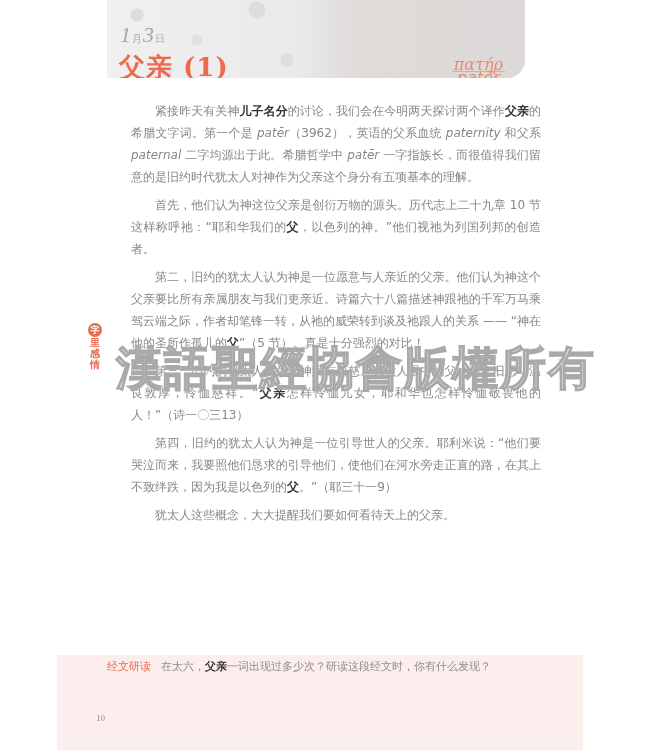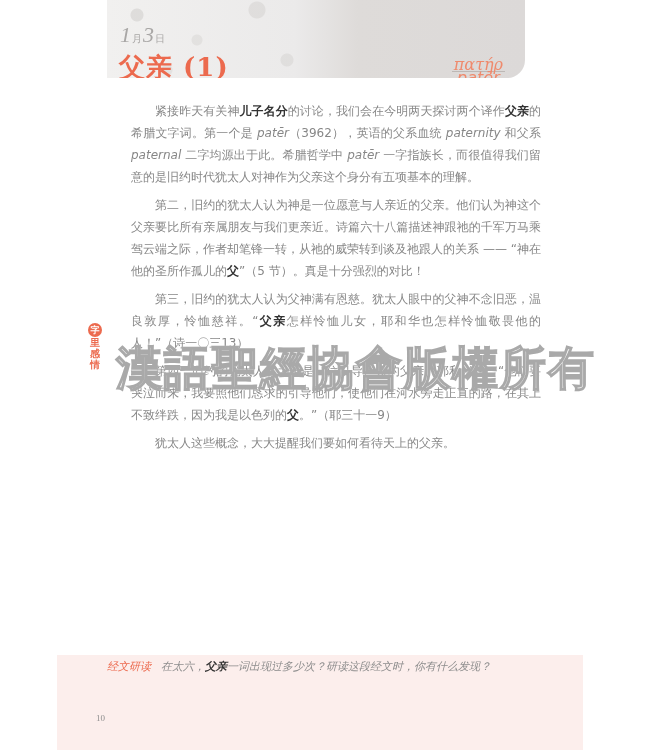--- a/index.html
+++ b/index.html
@@ -156,21 +156,20 @@
       height: 95px;
       background: #fceeec;
     }
     .study-line {
       position: absolute;
       left: 50px;
       top: 4px;
       font-size: 11px;
       color: #8d8d8d;
       white-space: nowrap;
-      font-style: italic;
     }
     .study-label {
       color: #ec6a4e;
       margin-right: 10px;
     }
     .study-line b {
       color: #333333;
       font-weight: bold;
     }
     .page-number {
@@ -192,20 +191,21 @@
   </div>
   <div class="page-title">父亲 (1)</div>
   <div class="greek-box">
     <span class="greek">πατήρ</span>
     <span class="translit">patēr</span>
   </div>
 </div>
 
 <div class="body-text" id="body-text">
     <p><span>紧接昨天有关神</span><b>儿子名分</b><span>的讨论，我们会在今明两天探讨两个译作</span><b>父亲</b><span>的希腊文字词。第一个是 </span><i>patēr</i><span>（3962），英语的父系血统 </span><i>paternity</i><span> 和父系 </span><i>paternal</i><span> 二字均源出于此。希腊哲学中 </span><i>patēr</i><span> 一字指族长，而很值得我们留意的是旧约时代犹太人对神作为父亲这个身分有五项基本的理解。</span></p>
+    <p><span>首先，他们认为神这位父亲是创衍万物的源头。历代志上二十九章 10 节这样称呼祂：“耶和华我们的</span><b>父</b><span>，以色列的神。”他们视祂为列国列邦的创造者。</span></p>
     <p><span>第二，旧约的犹太人认为神是一位愿意与人亲近的父亲。他们认为神这个父亲要比所有亲属朋友与我们更亲近。诗篇六十八篇描述神跟祂的千军万马乘驾云端之际，作者却笔锋一转，从祂的威荣转到谈及祂跟人的关系 —— “神在他的圣所作孤儿的</span><b>父</b><span>”（5 节）。真是十分强烈的对比！</span></p>
     <p><span>第三，旧约的犹太人认为父神满有恩慈。犹太人眼中的父神不念旧恶，温良敦厚，怜恤慈祥。“</span><b>父亲</b><span>怎样怜恤儿女，耶和华也怎样怜恤敬畏他的人！”（诗一〇三13）</span></p>
     <p><span>第四，旧约的犹太人认为神是一位引导世人的父亲。耶利米说：“他们要哭泣而来，我要照他们恳求的引导他们，使他们在河水旁走正直的路，在其上不致绊跌，因为我是以色列的</span><b>父</b><span>。”（耶三十一9）</span></p>
     <p><span>犹太人这些概念，大大提醒我们要如何看待天上的父亲。</span></p>
   </div>
 
 <div class="margin-icon" id="margin-icon">
     <span class="badge">字</span>
     <span>里</span>
     <span>感</span>

